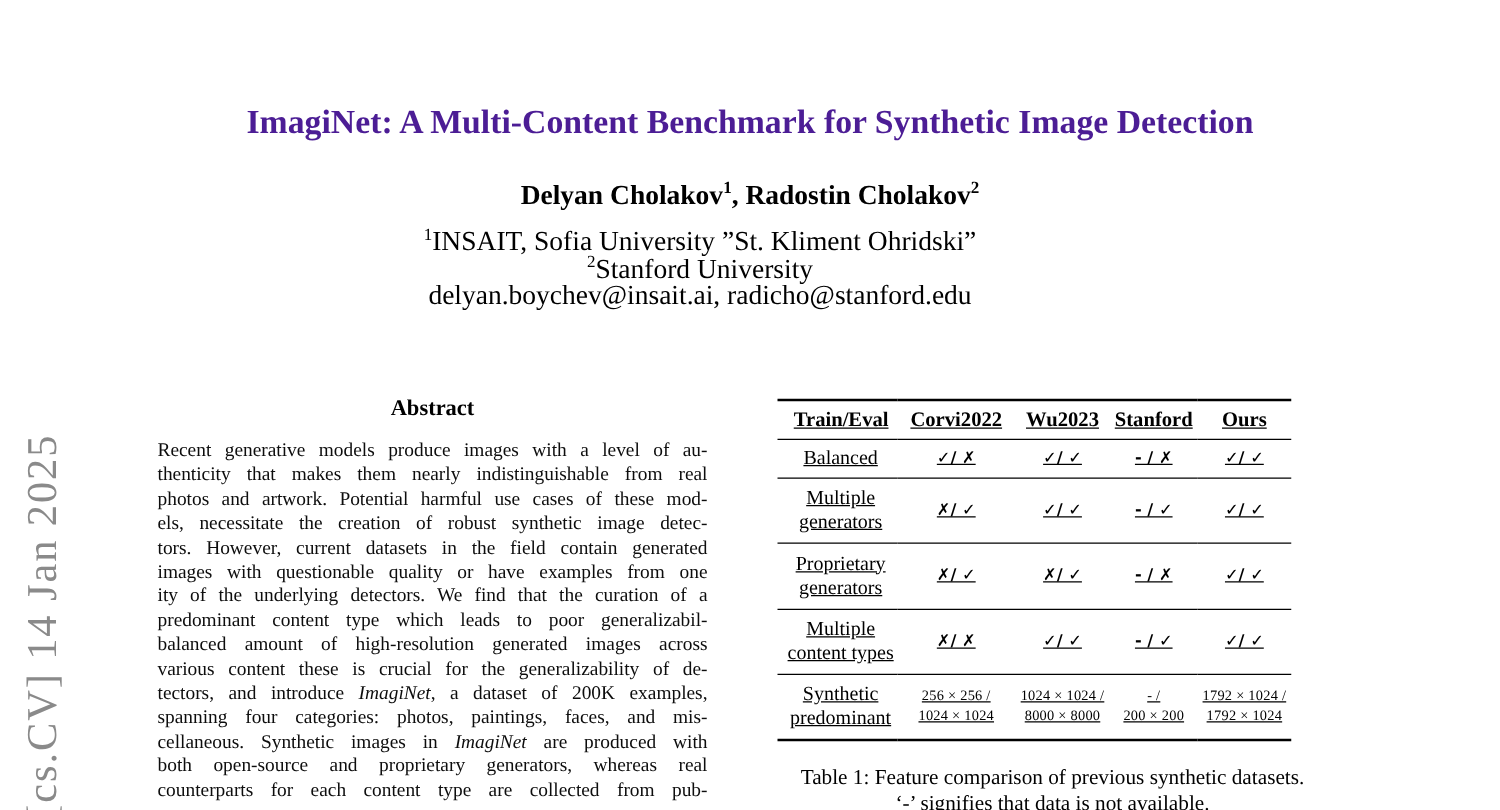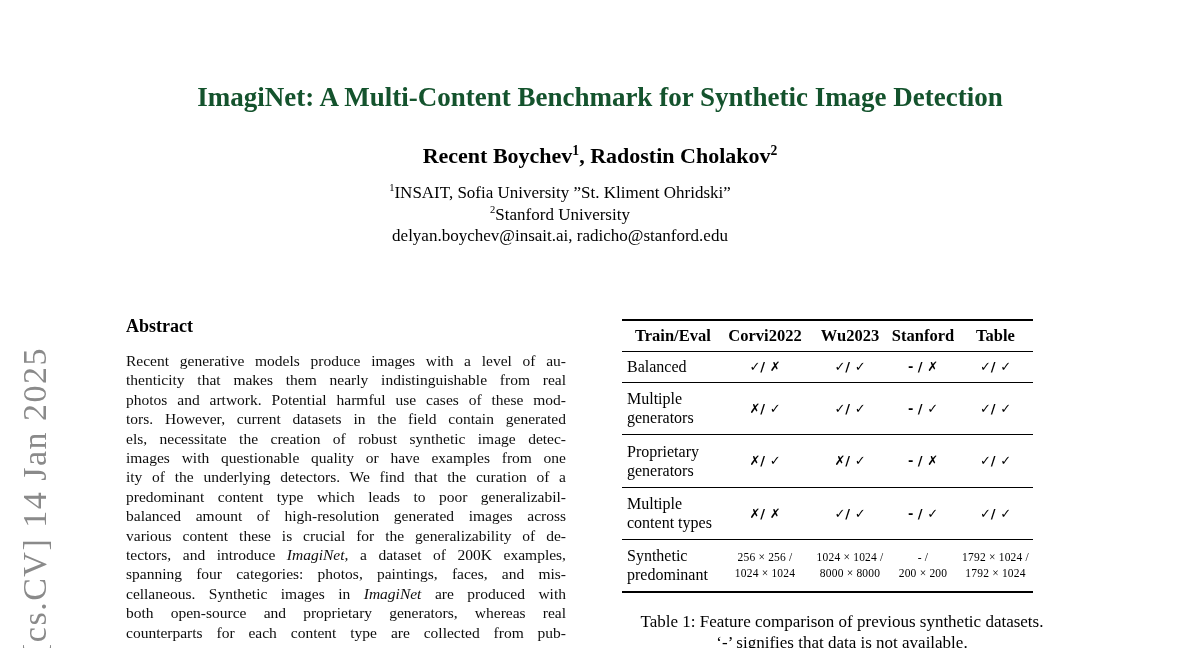--- a/index.html
+++ b/index.html
@@ -26,45 +26,46 @@
     color: #8a8a8a;
     font-family: "Liberation Serif", serif;
   }
   
   .title {
     position: absolute;
     top: 82px; left: 0; width: 1200px;
     text-align: center;
     font-size: 27px;
     font-weight: bold;
-    color: #14532d;
+    color: #4c1d95;
   }
   .authors {
     position: absolute;
     top: 143px; left: 0; width: 1200px;
     text-align: center;
     font-size: 22px;
     font-weight: bold;
     color: #000;
   }
   .affils {
     position: absolute;
     top: 182px; left: 0; width: 1120px;
     text-align: center;
-    font-size: 17px;
+    font-size: 22px;
     line-height: 21.5px;
     color: #000;
   }
   sup { font-size: 0.62em; vertical-align: super; line-height: 0; }
   
   .abstract {
     position: absolute;
     top: 316px; left: 126px; width: 440px;
   }
   .abstract-heading {
+    text-align: center;
     font-size: 18px;
     font-weight: bold;
     margin-bottom: 14px;
     color: #000;
   }
   .abs-line {
     font-size: 15.5px;
     line-height: 19.4px;
     text-align: justify;
     text-align-last: justify;
@@ -72,37 +73,37 @@
   }
   
   .table-wrap { position: absolute; top: 319px; left: 622px; }
   table.cmp {
     width: 411px;
     border-collapse: collapse;
     table-layout: fixed;
     border-top: 2px solid #000;
     border-bottom: 2px solid #000;
   }
-  .cmp th, .cmp td { padding: 0; vertical-align: middle; }
+  .cmp th, .cmp td { padding: 0; vertical-align: middle; text-decoration: underline; }
   .cmp thead tr { height: 31px; }
   .cmp th {
     font-size: 16.5px;
     font-weight: bold;
     text-align: center;
     border-bottom: 1.4px solid #000;
     color: #000;
   }
   .cmp th.lbl { text-align: left; padding-left: 13px; }
   .cmp td {
     text-align: center;
     border-bottom: 1.2px solid #000;
   }
   .cmp tbody tr:last-child td { border-bottom: none; }
   .cmp td.lbl {
-    text-align: left;
+    text-align: center;
     padding-left: 5px;
     font-size: 16px;
     line-height: 19px;
     white-space: pre-line;
     color: #000;
   }
   .cmp td.mk {
     font-family: "DejaVu Sans", sans-serif;
     font-weight: bold;
     font-size: 13px;
@@ -131,37 +132,37 @@
 </head>
 <body>
 
 <div class="page">
 
   <div class="watermark">[cs.CV]  14 Jan 2025</div>
 
   <div class="title">ImagiNet: A Multi-Content Benchmark for Synthetic Image Detection</div>
 
   <div class="authors">
-    <span>Recent Boychev</span><sup>1</sup><span>, </span><span>Radostin Cholakov</span><sup>2</sup>
+    <span>Delyan Cholakov</span><sup>1</sup><span>, </span><span>Radostin Cholakov</span><sup>2</sup>
   </div>
 
   <div class="affils">
     <div><sup>1</sup><span>INSAIT, Sofia University ”St. Kliment Ohridski”</span></div>
     <div><sup>2</sup><span>Stanford University</span></div>
     <div>delyan.boychev@insait.ai, radicho@stanford.edu</div>
   </div>
 
   <div class="abstract">
     <div class="abstract-heading">Abstract</div>
     <div class="abstract-body">
         <div class="abs-line">Recent generative models produce images with a level of au-</div>
         <div class="abs-line">thenticity that makes them nearly indistinguishable from real</div>
         <div class="abs-line">photos and artwork. Potential harmful use cases of these mod-</div>
+        <div class="abs-line">els, necessitate the creation of robust synthetic image detec-</div>
         <div class="abs-line">tors. However, current datasets in the field contain generated</div>
-        <div class="abs-line">els, necessitate the creation of robust synthetic image detec-</div>
         <div class="abs-line">images with questionable quality or have examples from one</div>
         <div class="abs-line">ity of the underlying detectors. We find that the curation of a</div>
         <div class="abs-line">predominant content type which leads to poor generalizabil-</div>
         <div class="abs-line">balanced amount of high-resolution generated images across</div>
         <div class="abs-line">various content these is crucial for the generalizability of de-</div>
         <div class="abs-line">tectors, and introduce <i>ImagiNet</i>, a dataset of 200K examples,</div>
         <div class="abs-line">spanning four categories: photos, paintings, faces, and mis-</div>
         <div class="abs-line">cellaneous. Synthetic images in <i>ImagiNet</i> are produced with</div>
         <div class="abs-line">both open-source and proprietary generators, whereas real</div>
         <div class="abs-line">counterparts for each content type are collected from pub-</div>
@@ -176,21 +177,21 @@
           <col style="width:76px">
           <col style="width:70px">
           <col style="width:75px">
       </colgroup>
       <thead>
         <tr>
           <th class="lbl">Train/Eval</th>
           <th>Corvi2022</th>
           <th>Wu2023</th>
           <th>Stanford</th>
-          <th>Table</th>
+          <th>Ours</th>
         </tr>
       </thead>
       <tbody>
         <tr class="row-h31">
           <td class="lbl">Balanced</td>
           <td class="mk">✓/ ✗</td>
           <td class="mk">✓/ ✓</td>
           <td class="mk">- / ✗</td>
           <td class="mk">✓/ ✓</td>
         </tr>

